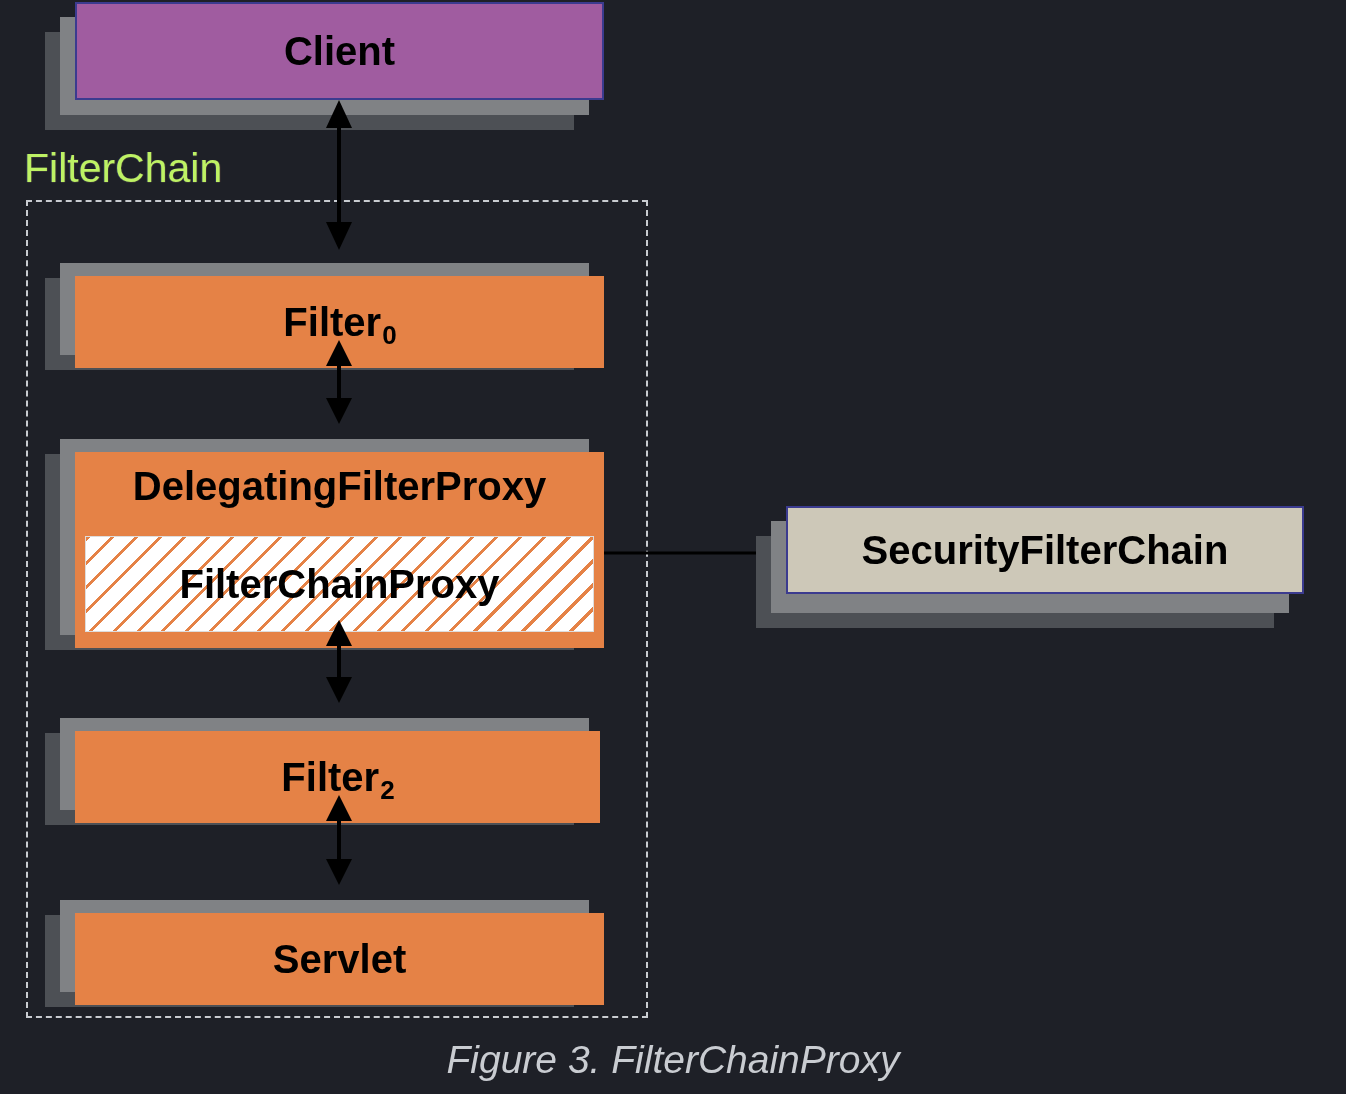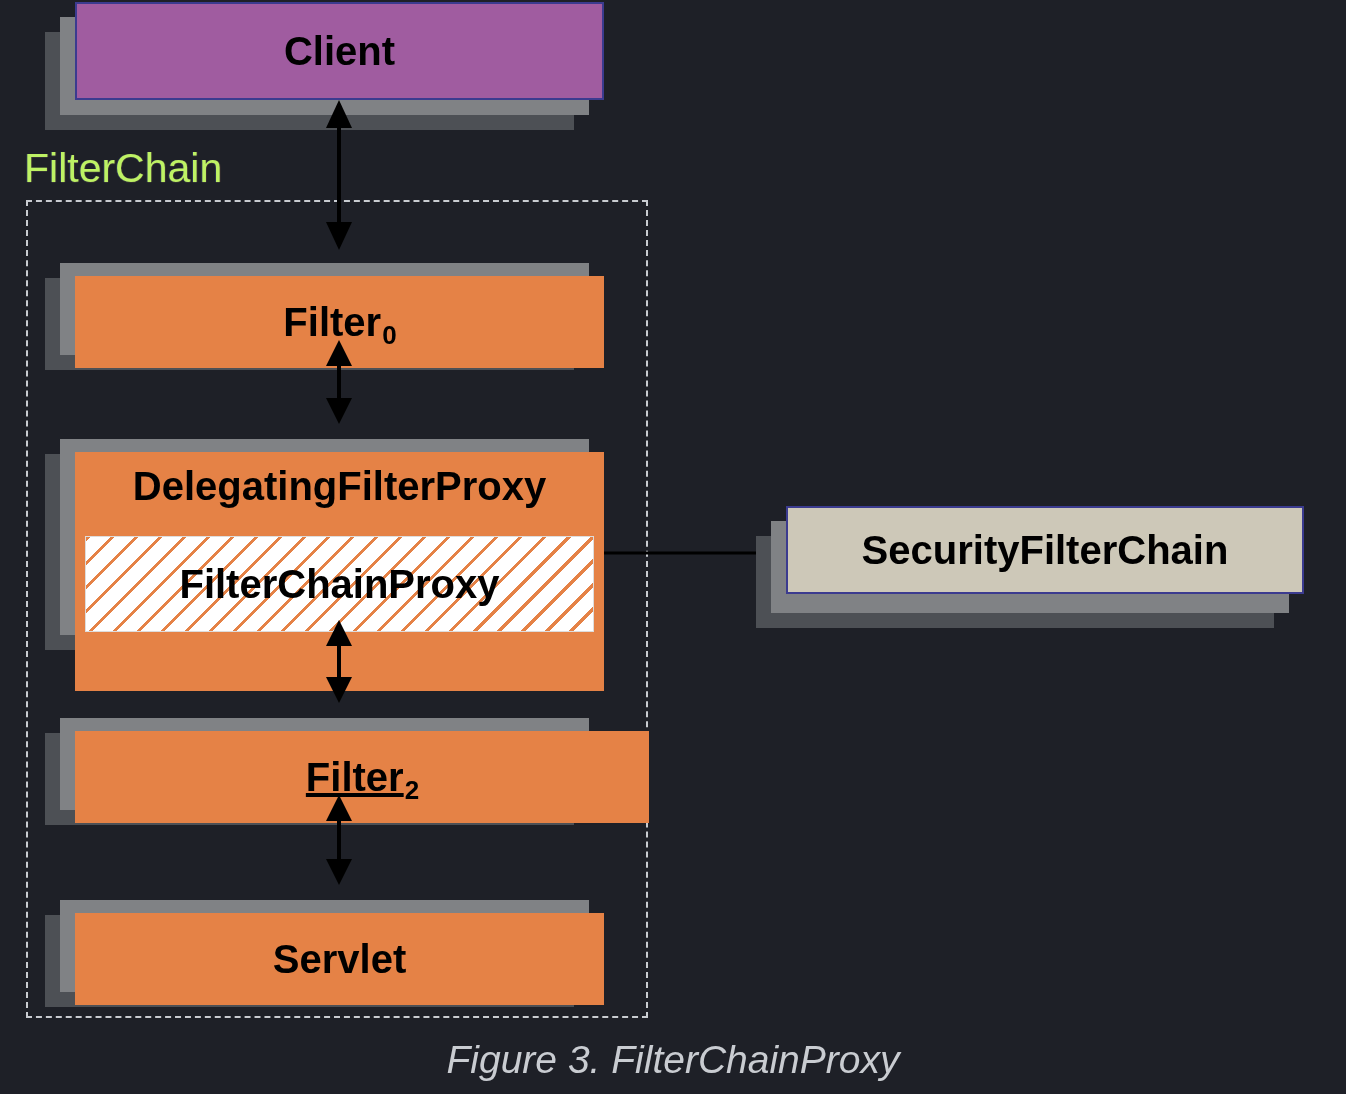--- a/index.html
+++ b/index.html
@@ -195,21 +195,21 @@
     <svg width="34" height="84" viewBox="0 0 34 84">
       <line x1="17" y1="18" x2="17" y2="66" stroke="#000" stroke-width="4"></line>
       <polygon points="17,0 4,26 30,26" fill="#000"></polygon>
       <polygon points="17,84 4,58 30,58" fill="#000"></polygon>
     </svg>
   </div>
 
   <div class="node" style="left:75px; top:424px; width:529px; height:196px;">
     <div class="shadow-back" style="width:529px; height:196px;"></div>
     <div class="shadow-mid" style="width:529px; height:196px;"></div>
-    <div class="face orange composite" style="width:529px; height:239px;">
+    <div class="face orange composite" style="width:529px; height:196px;">
       <div class="composite-title">DelegatingFilterProxy</div>
       <div class="inner-hatched">
         <span class="node-label">FilterChainProxy</span>
       </div>
     </div>
   </div>
 
   <div class="conn" style="left:604px; top:536px;">
     <svg width="190" height="34" viewBox="0 0 190 34">
       <line x1="0" y1="17" x2="166" y2="17" stroke="#000" stroke-width="3"></line>
@@ -229,21 +229,21 @@
     <svg width="34" height="83" viewBox="0 0 34 83">
       <line x1="17" y1="18" x2="17" y2="65" stroke="#000" stroke-width="4"></line>
       <polygon points="17,0 4,26 30,26" fill="#000"></polygon>
       <polygon points="17,83 4,57 30,57" fill="#000"></polygon>
     </svg>
   </div>
 
   <div class="node" style="left:75px; top:703px; width:529px; height:92px;">
     <div class="shadow-back" style="width:529px; height:92px;"></div>
     <div class="shadow-mid" style="width:529px; height:92px;"></div>
-    <div class="face orange" style="width:574px; height:92px;text-decoration:underline;">
+    <div class="face orange" style="width:525px; height:92px;">
       <span class="node-label"><span>Filter</span><sub>2</sub></span>
     </div>
   </div>
 
   <div class="conn" style="left:322px; top:795px;">
     <svg width="34" height="90" viewBox="0 0 34 90">
       <line x1="17" y1="18" x2="17" y2="72" stroke="#000" stroke-width="4"></line>
       <polygon points="17,0 4,26 30,26" fill="#000"></polygon>
       <polygon points="17,90 4,64 30,64" fill="#000"></polygon>
     </svg>

